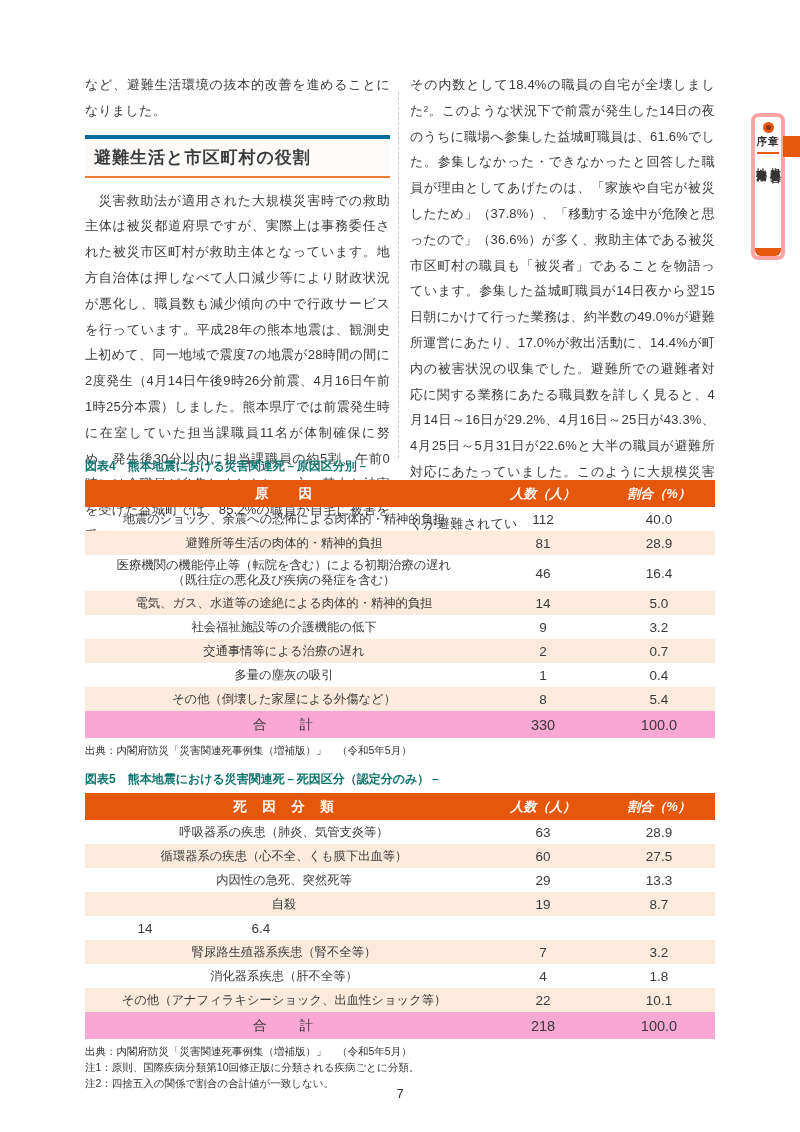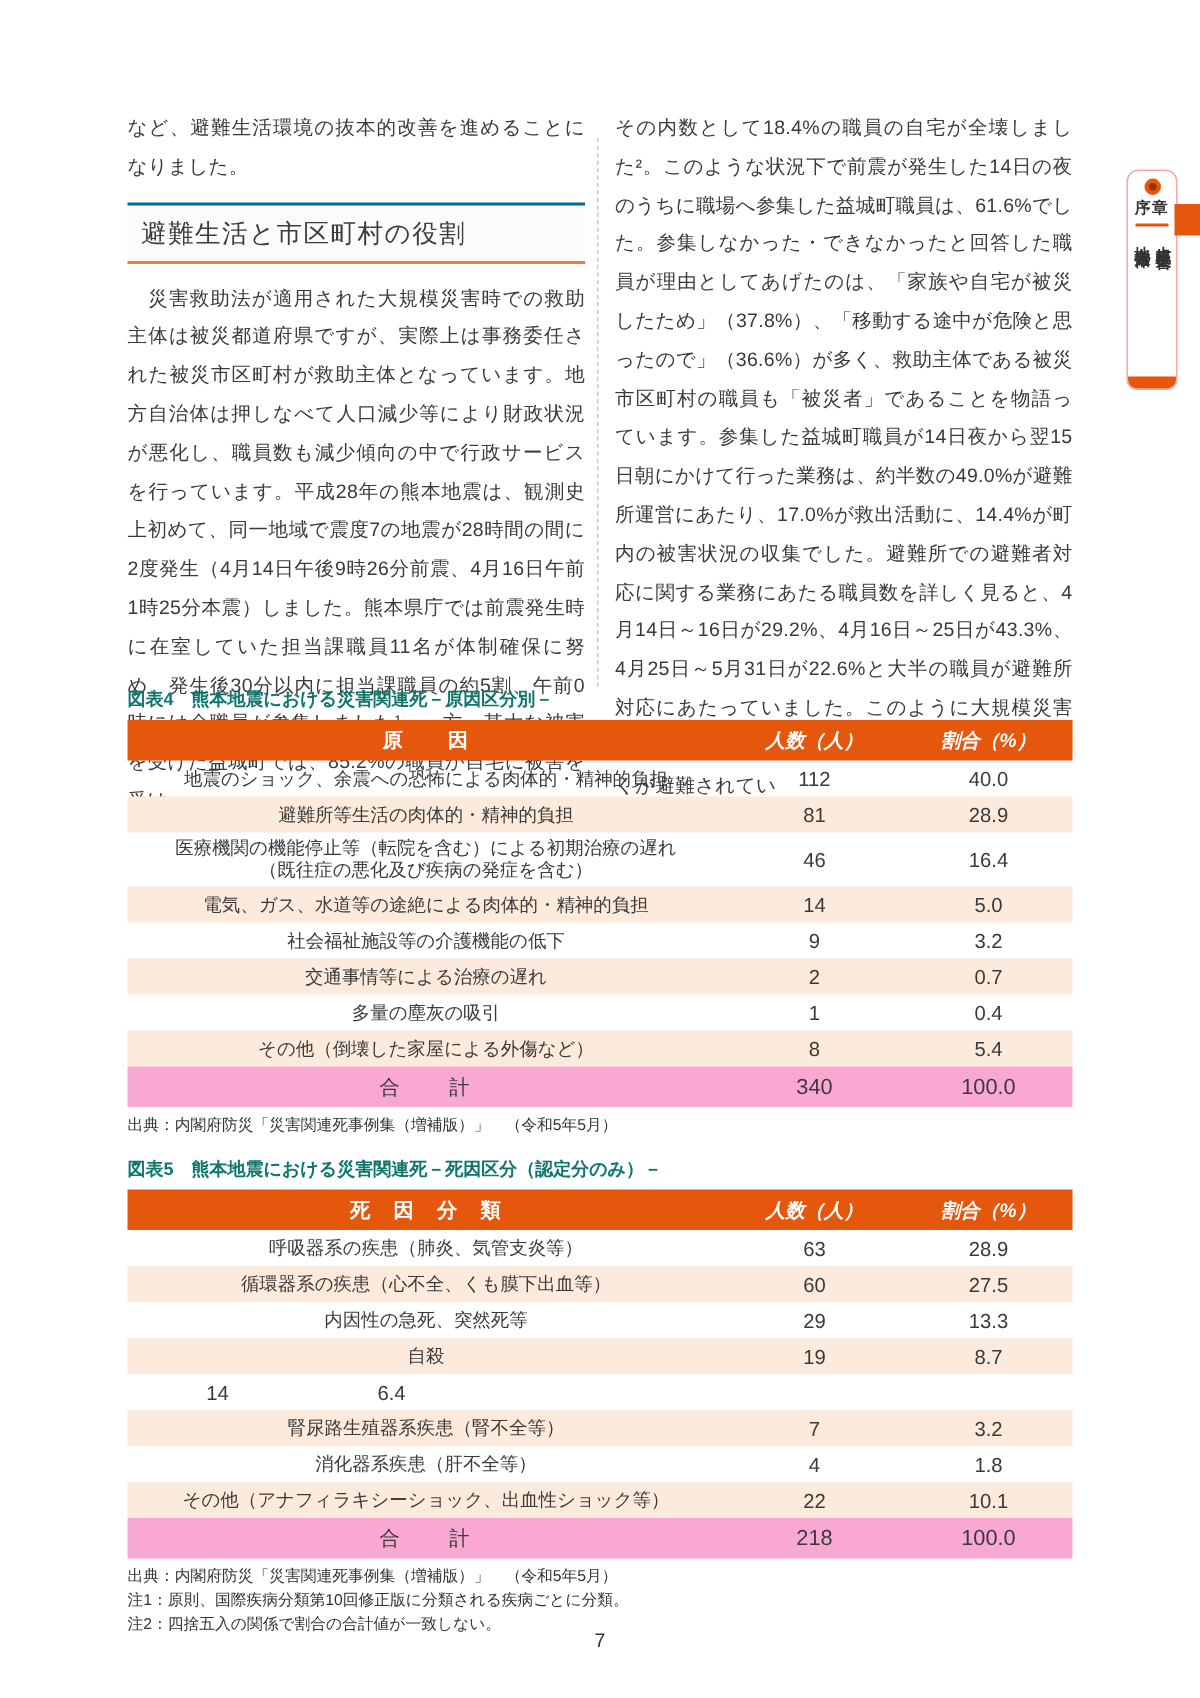--- a/index.html
+++ b/index.html
@@ -12,24 +12,24 @@
   }
   
   .cols { position:absolute; left:85px; top:72px; width:630px; display:flex; gap:20px; }
   .col { width:305px; }
   .body-text {
     margin:0; font-size:13px; line-height:25.8px; text-align:justify;
     letter-spacing:0.2px; color:#3a3a3a;
   }
   .section-heading {
     margin:11px 0 10px 0;
-    border-top:2px solid #0369a1; border-bottom:2px solid #ee7d33;
+    border-top:4px solid #0369a1; border-bottom:2px solid #ee7d33;
     background:#fcfbf9;
     padding:7px 4px 7px 9px;
-    font-size:17px; font-weight:normal; color:#3c3c3c; letter-spacing:1px;
+    font-size:17px; font-weight:bold; color:#3c3c3c; letter-spacing:1px;
   }
   .col-divider {
     position:absolute; left:398px; top:92px; height:366px; width:0;
     border-left:1px dashed #c9c9c9;
   }
 
   
   .figure { position:absolute; left:85px; width:630px; }
   .figure1 { top:458px; }
   .figure2 { top:771px; }
@@ -49,21 +49,21 @@
   .total .c1 { font-size:13.5px; letter-spacing:2px; }
   .total .c2, .total .c3 { font-size:14.5px; }
   .two-line span { display:block; }
   .source { font-size:10.5px; color:#333; margin-top:5px; line-height:15px; }
   .note { font-size:10.5px; color:#333; line-height:16px; }
   .notes { margin-top:2px; }
 
   
   .side-tab {
     position:absolute; left:751px; top:113px; width:34px; height:147px;
-    background:#ffffff; border:1px solid #fca5a5; border-radius:8px 8px 7px 7px;
+    background:#ffffff; border:4px solid #fca5a5; border-radius:8px 8px 7px 7px;
     box-sizing:border-box;
   }
   .tab-badge {
     width:11px; height:11px; border-radius:50%;
     background:#e4570d; margin:5px auto 2px auto; position:relative;
   }
   .tab-badge i {
     position:absolute; left:3px; top:3px; width:5px; height:5px;
     border-radius:50%; background:#8a3a08; display:block;
   }
@@ -147,21 +147,21 @@
       <div class="c2">1</div>
       <div class="c3">0.4</div>
     </div>
     <div class="tr alt">
       <div class="c1">その他（倒壊した家屋による外傷など）</div>
       <div class="c2">8</div>
       <div class="c3">5.4</div>
     </div>
     <div class="tr total">
       <div class="c1">合　　計</div>
-      <div class="c2">340</div>
+      <div class="c2">330</div>
       <div class="c3">100.0</div>
     </div>
   </div>
   <div class="source">出典：内閣府防災「災害関連死事例集（増補版）」　（令和5年5月）</div>
 </section>
 
 <section class="figure figure2">
   <div class="fig-title">図表5　熊本地震における災害関連死－死因区分（認定分のみ）－</div>
   <div class="tbl">
     <div class="tr thead">

